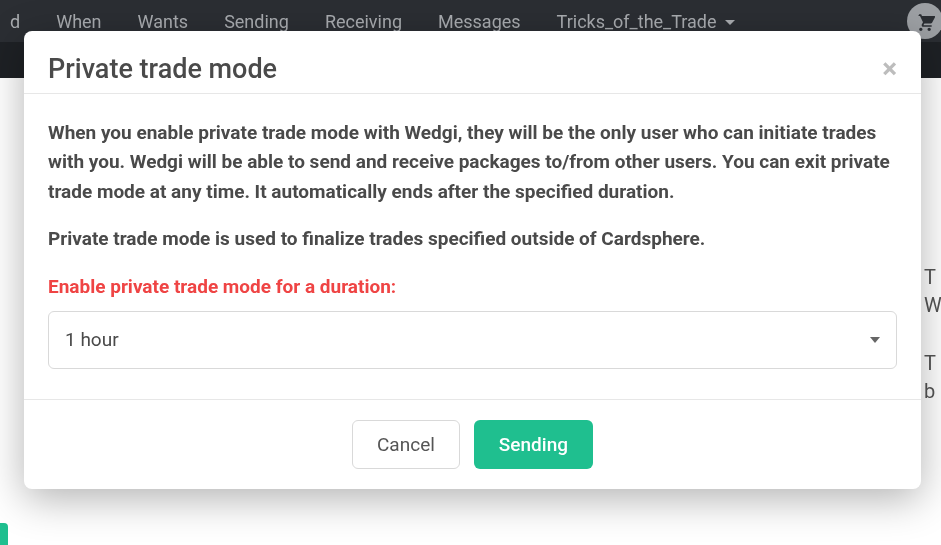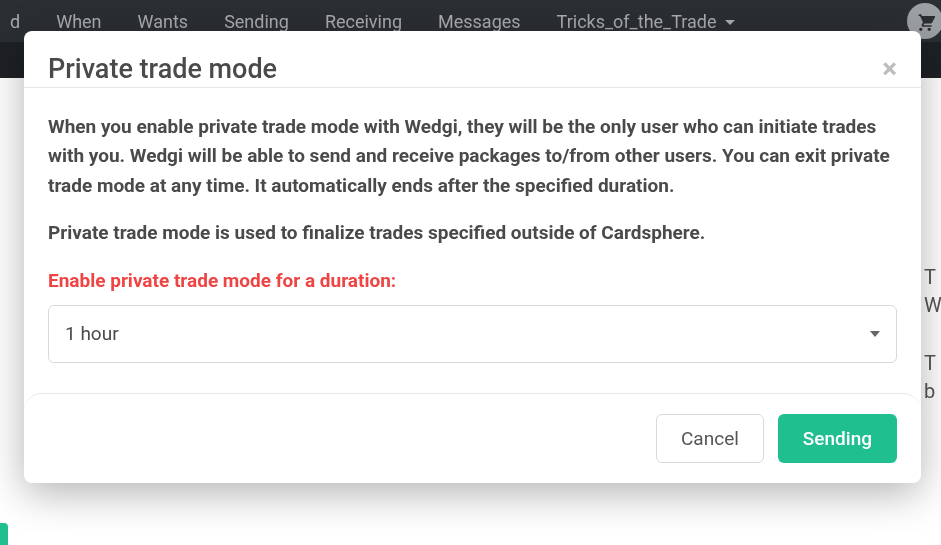--- a/index.html
+++ b/index.html
@@ -93,21 +93,21 @@
       top: 31px;
       left: 24px;
       right: 20px;
       background: #fff;
       border-radius: 8px;
       box-shadow: 0 10px 40px rgba(0,0,0,0.3);
       display: flex;
       flex-direction: column;
     }
     .modal-header {
-      padding: 22px 24px 2px;
+      padding: 22px 24px 8px;
       border-bottom: 1px solid #e7e7e7;
       display: flex;
       align-items: center;
       justify-content: space-between;
     }
     .modal-title {
       font-size: 27px;
       font-weight: 500;
       color: #4a4a4a;
     }
@@ -147,23 +147,22 @@
     .select-wrap .dd-caret {
       width: 0; height: 0;
       border-top: 6px solid #666;
       border-left: 5px solid transparent;
       border-right: 5px solid transparent;
     }
     .modal-footer {
       border-top: 1px solid #e7e7e7;
       padding: 20px 24px;
       display: flex;
-      justify-content: flex-end;
+      justify-content: center;
       gap: 14px;
-      border-radius: 18px;
     }
     .btn {
       font-size: 19px;
       padding: 12px 24px;
       border-radius: 6px;
       cursor: pointer;
       border: 1px solid transparent;
     }
     .btn-secondary {
       background: #fff;

